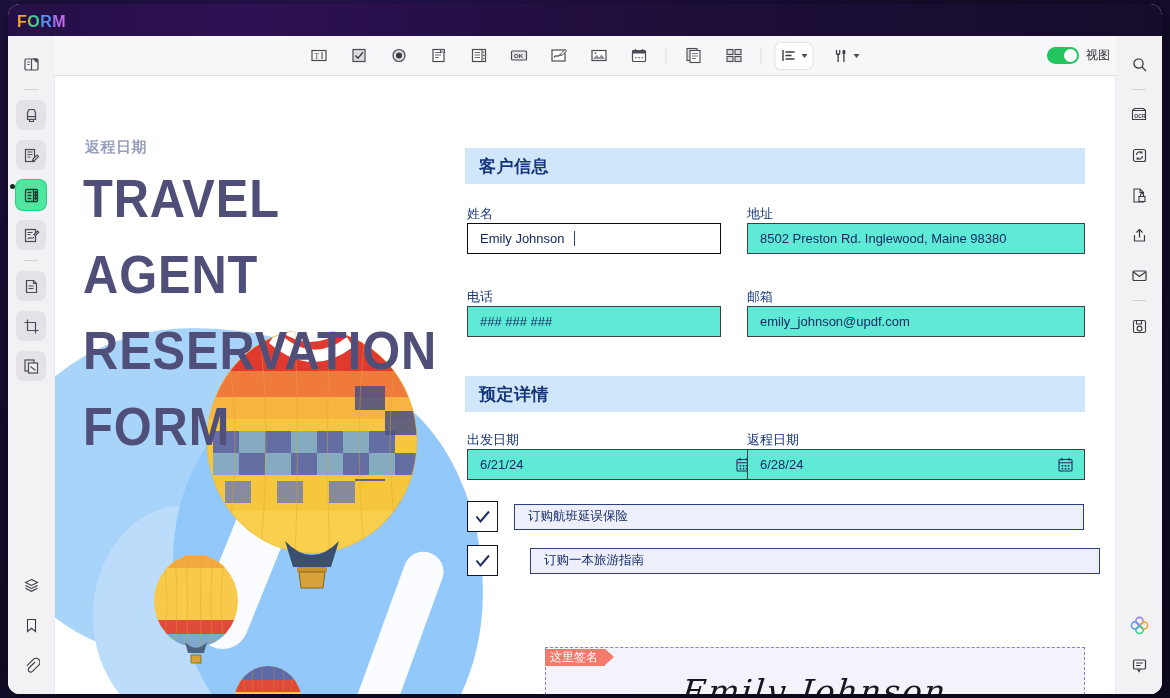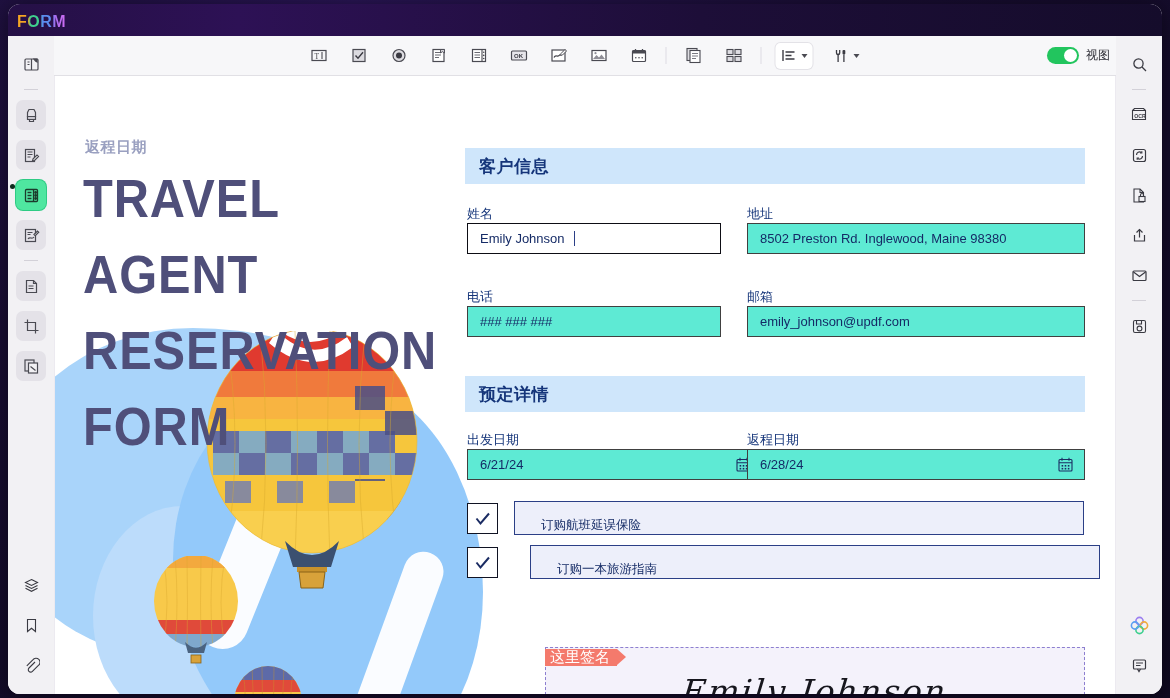--- a/index.html
+++ b/index.html
@@ -145,32 +145,32 @@
     display: inline-block; width: 1px; height: 15px; background: #2b3f86; margin-left: 9px;
   }
   .cal-ico { position: absolute; right: 10px; top: 6px; }
   .cbrow { position: absolute; display: flex; align-items: center; }
   .cbox {
     width: 31px; height: 31px; background: #fff; border: 1.6px solid #101323;
     display: flex; align-items: center; justify-content: center; cursor: pointer;
   }
   .cbox svg { display: block; }
   .cb-field {
-    height: 34px; background: #edeffa; border: 1px solid #2b3f86;
-    display: flex; align-items: flex-end; padding-left: 26px;
+    height: 26px; background: #edeffa; border: 1px solid #2b3f86;
+    display: flex; align-items: center; padding-left: 13px;
     font-size: 12.5px; color: #152b66;
   }
   #sig-wrap { position: absolute; left: 80px; top: 571px; width: 540px; height: 88px; }
   #sig-box {
     position: absolute; inset: 0; background: #f4f2fb;
     border: 1.4px dashed #8d7fd0; display: flex; align-items: center; justify-content: center;
   }
   #sig-tag {
     position: absolute; left: 0; top: 2px; height: 17px; background: #f47a6c;
-    color: #fff; font-size: 15px; padding: 0 7px 0 5px; display: flex;
+    color: #fff; font-size: 12px; padding: 0 7px 0 5px; display: flex;
     align-items: center; z-index: 3;
   }
   #sig-tag::after {
     content: ""; position: absolute; right: -9px; top: 0;
     border-top: 8.5px solid transparent; border-bottom: 8.5px solid transparent;
     border-left: 9px solid #f47a6c;
   }
   #sig-text {
     font-family: "DejaVu Serif", serif; font-style: italic; font-size: 33px;
     color: #16161d; letter-spacing: 2px; transform: skewX(-6deg);

